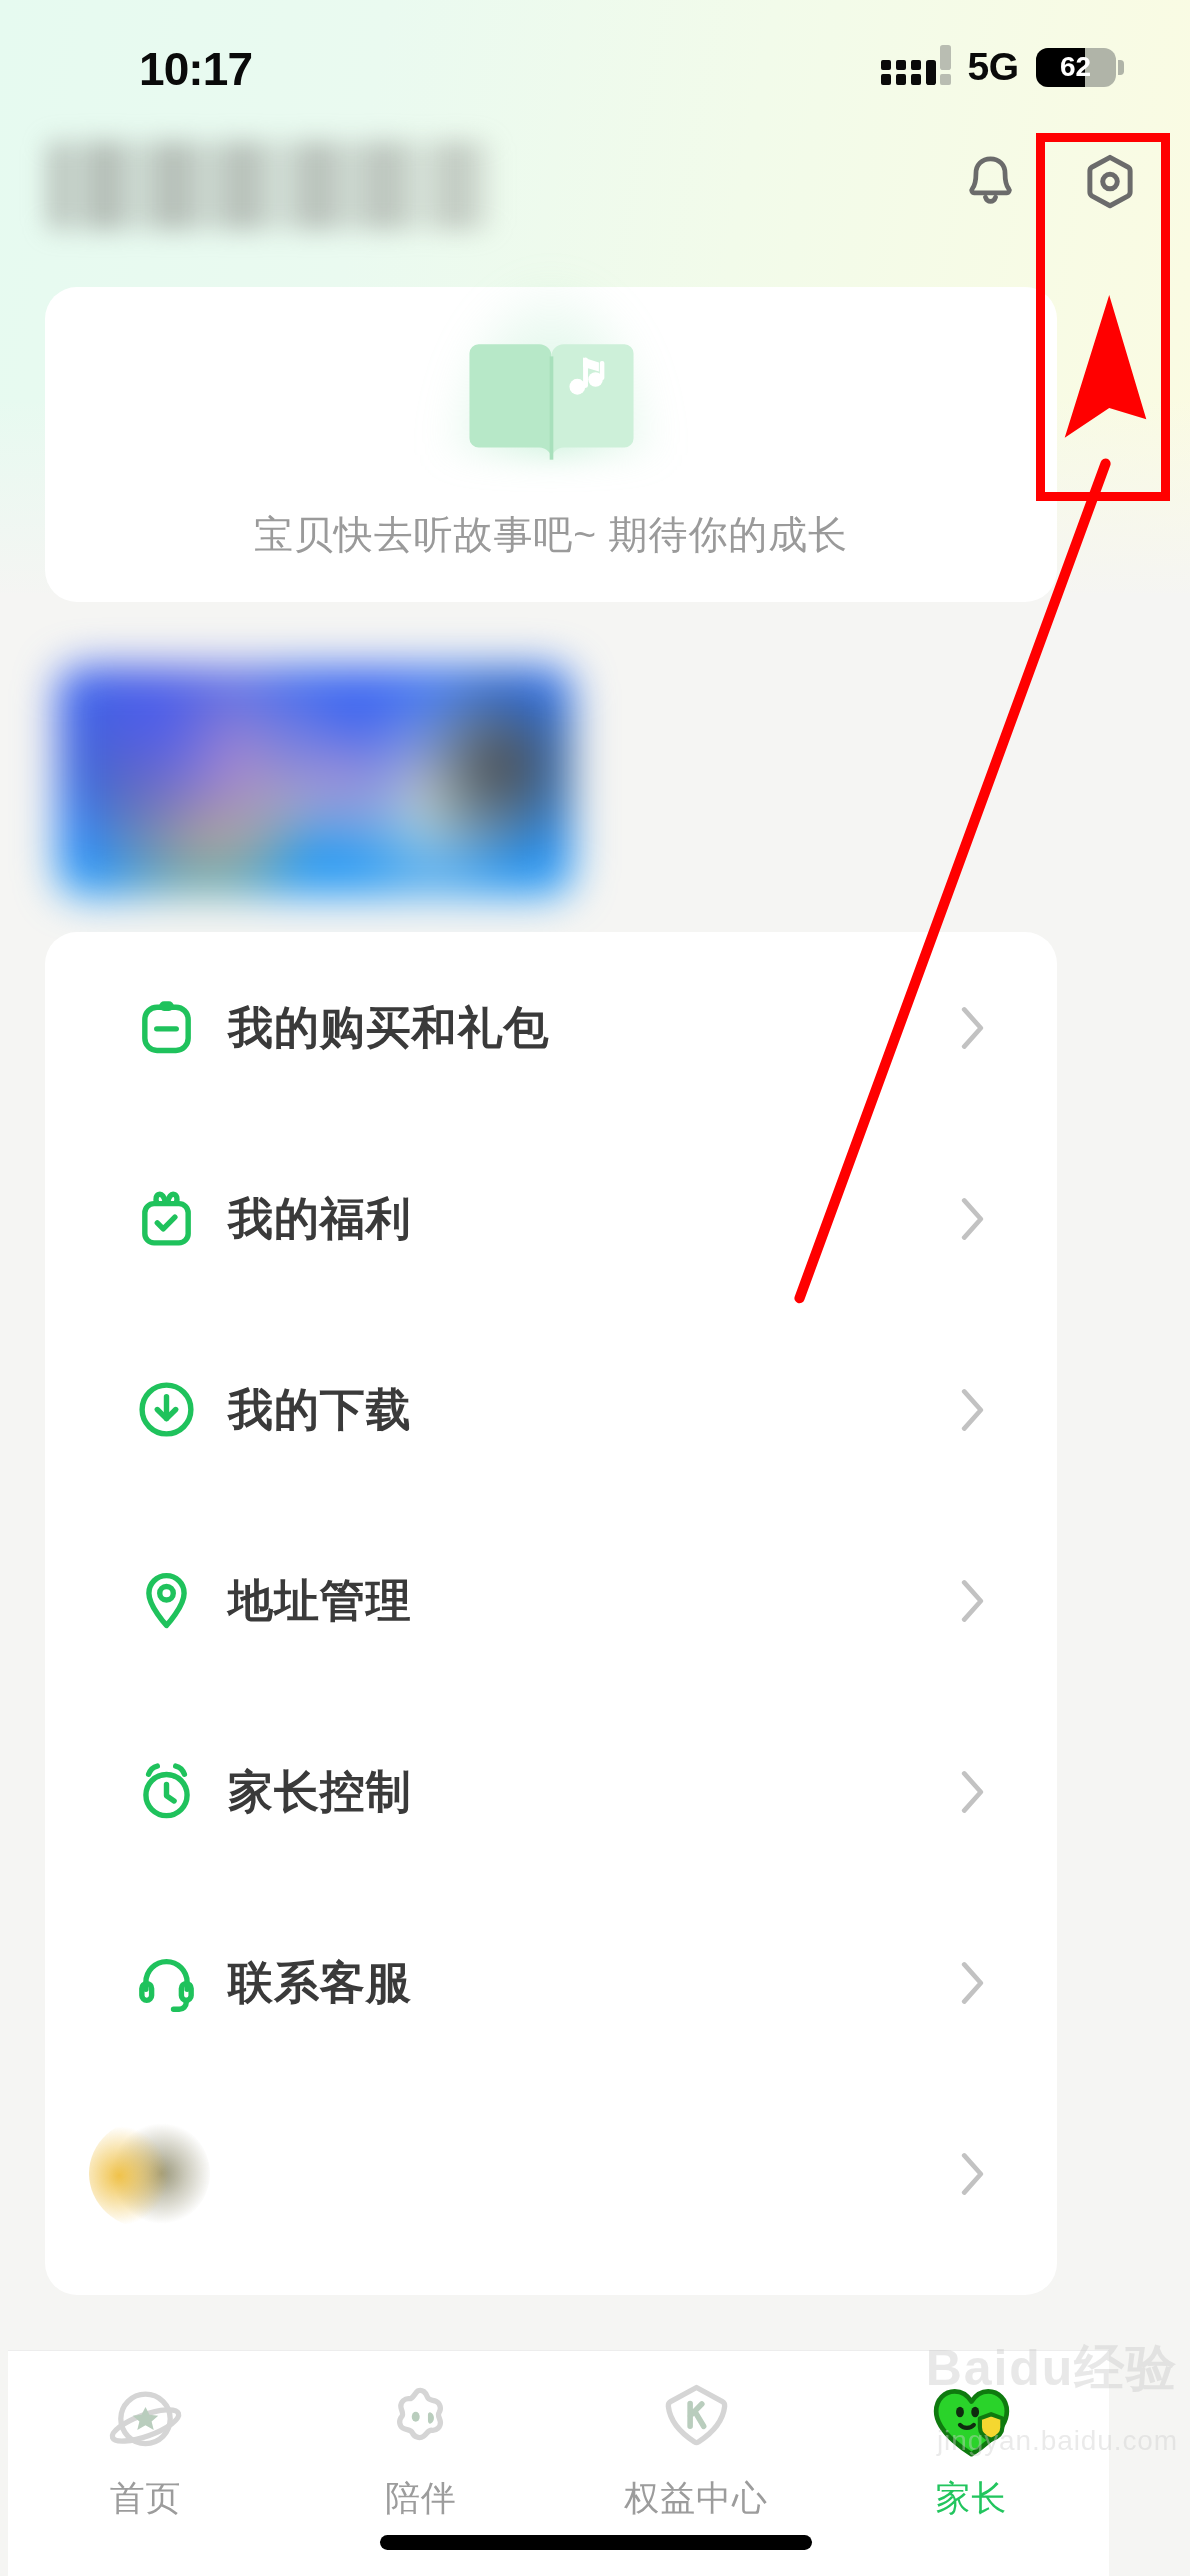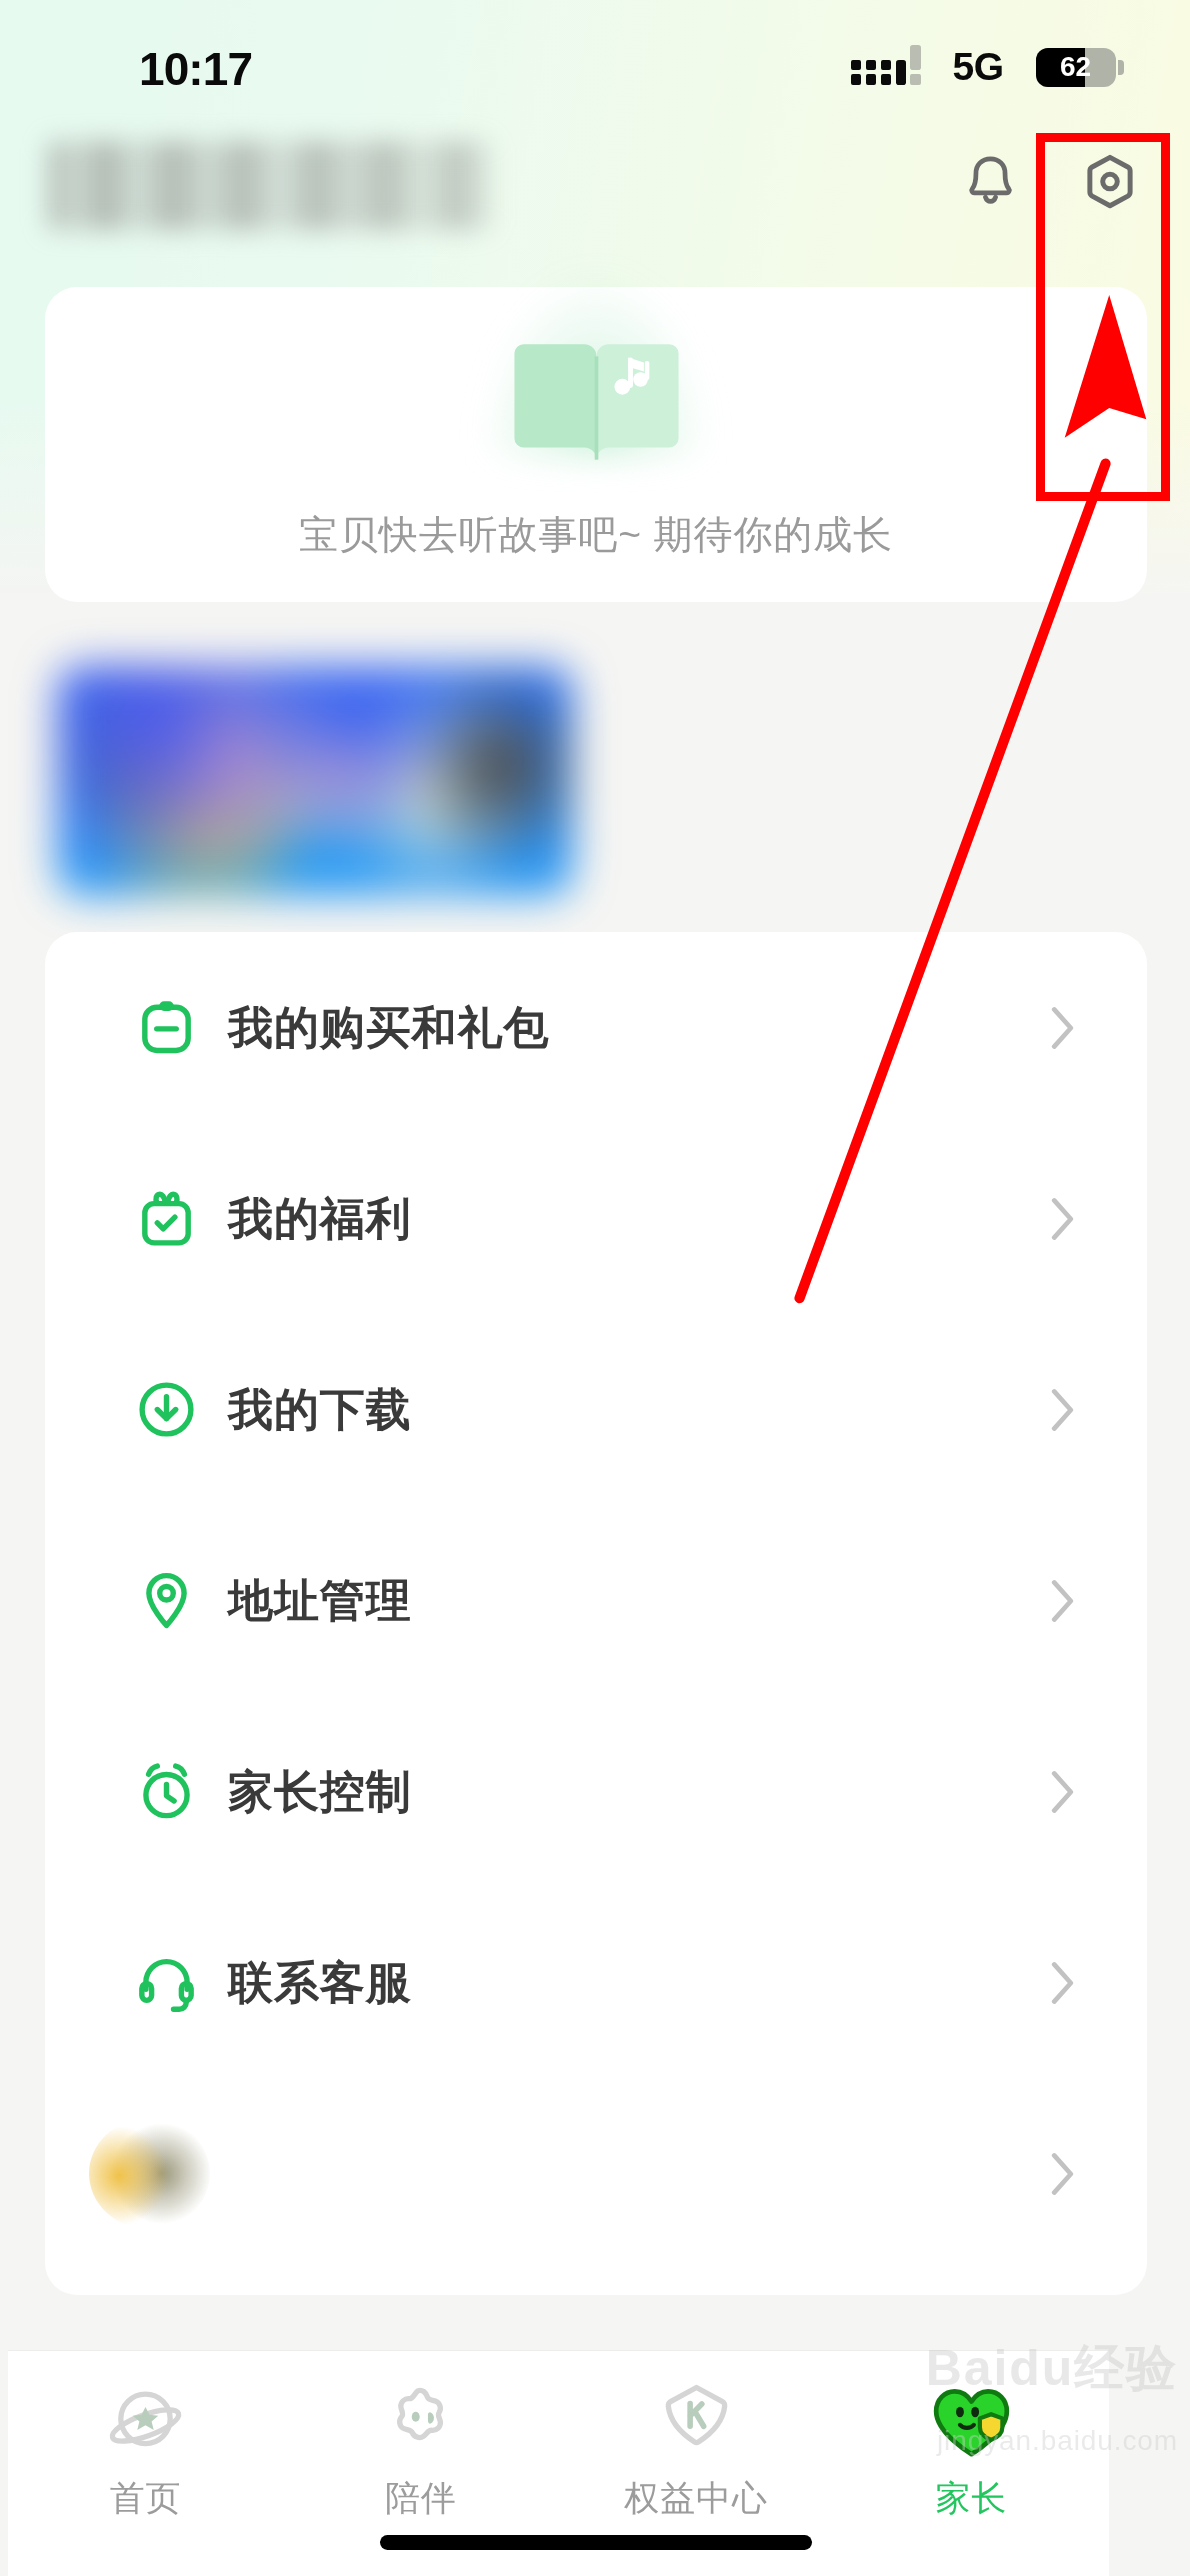--- a/index.html
+++ b/index.html
@@ -29,21 +29,21 @@
   
   .statusbar {
     position:absolute; left:0; top:0; width:1191px; height:121px;
     z-index:20;
   }
   .sb-time {
     position:absolute; left:139px; top:42px;
     font-size:46px; font-weight:700; color:#0a0a0a;
     letter-spacing:-0.9px;
   }
-  .sb-right { position:absolute; right:67px; top:45px; display:flex; align-items:center; gap:32px; }
+  .sb-right { position:absolute; right:67px; top:45px; display:flex; align-items:center; gap:17px; }
   .sig { display:flex; align-items:flex-end; gap:4.6px; height:35px; }
   .sig-col { display:flex; flex-direction:column; justify-content:flex-end; gap:4.6px; }
   .dot { width:10.2px; height:10.2px; background:#0a0a0a; border-radius:1.9px; }
   .dot.dim { background:#b9bdb2; }
   .bar-tall { width:10.2px; height:25px; background:#0a0a0a; border-radius:2.8px; }
   .bar-tall.dim { background:#b9bdb2; }
   .sb-5g { font-size:39px; font-weight:600; color:#0a0a0a; letter-spacing:-0.5px; }
   .batt {
     position:relative; width:80px; height:39px;
     border-radius:12px; background:#b0b4a8; overflow:hidden;
@@ -78,21 +78,21 @@
         rgba(150,153,148,.60) 76%, rgba(150,153,148,.20) 84%,
         rgba(150,153,148,.55) 92%, rgba(150,153,148,.10) 100%);
     filter:blur(12px);
     border-radius:9.3px;
   }
   .hdr-icons { position:absolute; right:45px; top:16.7px; display:flex; align-items:center; gap:48px; }
   .hdr-icon { width:72px; height:72px; display:flex; align-items:center; justify-content:center; }
 
   
   .card {
-    position:absolute; left:45px; width:1102px;
+    position:absolute; left:45px; width:1012px;
     background:#fff; border-radius:32px;
     z-index:10;
   }
   #story-card { top:287px; height:315px; }
   .book-wrap {
     position:absolute; left:0; right:0; top:39px;
     display:flex; justify-content:center;
   }
   .book-glow {
     position:absolute; left:50%; top:-56px; transform:translateX(-50%);

